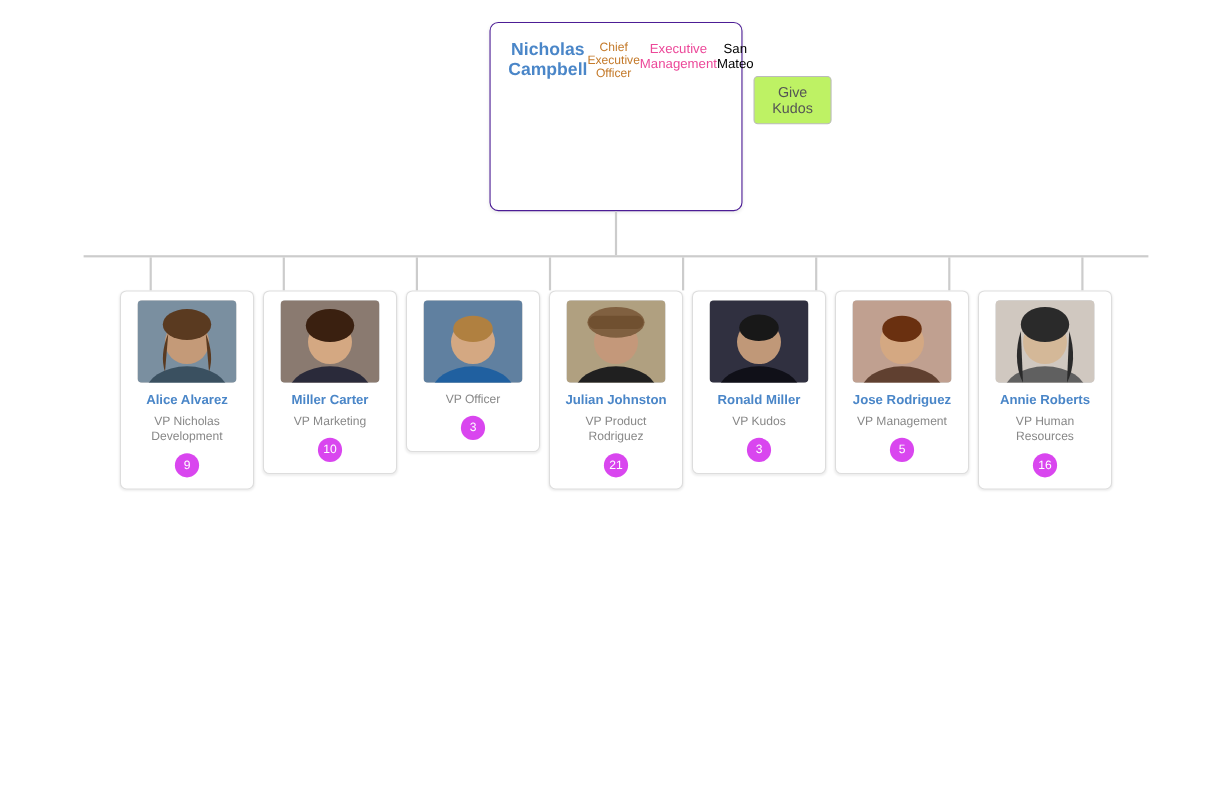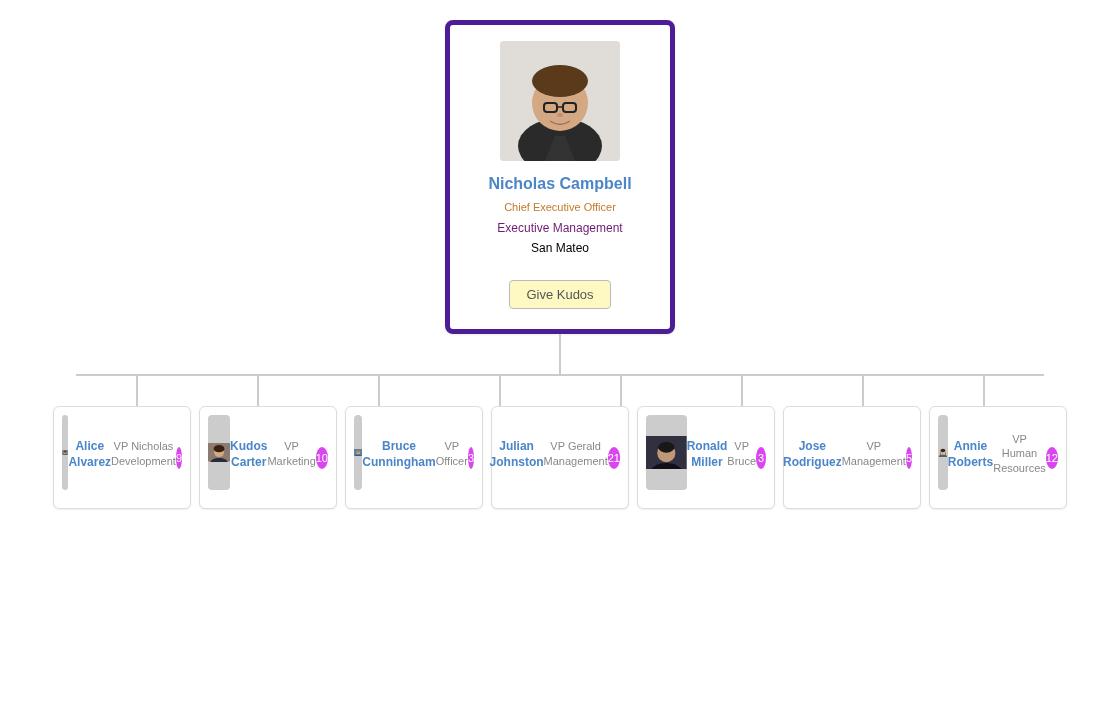--- a/index.html
+++ b/index.html
@@ -14,27 +14,26 @@
     .org-chart {
       display: flex;
       flex-direction: column;
       align-items: center;
       padding: 20px 10px 40px;
       min-width: 1100px;
     }
 
     
     .ceo-card {
-      border: 5px solid #4c1d95;
+      border: 1px solid #4c1d95;
       border-radius: 8px;
       background: #fff;
       width: 230px;
       display: flex;
-      flex-direction: column;
-      align-items: center;
+      align-items: flex-start;
       padding: 16px 16px 20px;
       box-shadow: 0 1px 3px rgba(0,0,0,0.08);
     }
 
     .ceo-photo {
       width: 120px;
       height: 120px;
       background: #e8e8e8;
       border-radius: 4px;
       overflow: hidden;
@@ -58,41 +57,42 @@
     }
 
     .ceo-title {
       color: #c47a2a;
       font-size: 11px;
       text-align: center;
       margin-bottom: 8px;
     }
 
     .ceo-dept {
-      color: #701a75;
+      color: #ec4899;
       font-size: 12px;
       text-align: center;
       margin-bottom: 6px;
     }
 
     .ceo-location {
       color: #000000;
       font-size: 12px;
       text-align: center;
       margin-bottom: 25px;
     }
 
     .kudos-btn {
       border: 1px solid #bbb;
-      background: #fef9c3;
+      background: #bef264;
       color: #555;
       padding: 6px 16px;
       border-radius: 4px;
       font-size: 13px;
       cursor: pointer;
+      margin-top: 32px;
     }
 
     
     .connector-vertical-top {
       width: 2px;
       height: 40px;
       background: #ccc;
     }
 
     .connector-h-line {
@@ -122,23 +122,23 @@
       width: 100%;
       justify-content: center;
       padding: 0 10px;
     }
 
     
     .child-card {
       border: 1px solid #ddd;
       border-radius: 6px;
       background: #fff;
-      width: 138px;
-      display: flex;
-      flex-direction: row;
+      width: 122px;
+      display: flex;
+      flex-direction: column;
       align-items: center;
       padding: 8px 8px 10px;
       box-shadow: 0 1px 2px rgba(0,0,0,0.07);
       cursor: pointer;
       justify-content: flex-end;
     }
 
     .child-photo {
       width: 90px;
       height: 75px;
@@ -249,62 +249,61 @@
       </div>
       <div class="child-card">
         <div class="child-photo">
           <svg viewBox="0 0 90 75" xmlns="http://www.w3.org/2000/svg">
             <rect width="90" height="75" fill="#8a7a70"></rect>
             <ellipse cx="45" cy="85" rx="38" ry="25" fill="#2a2a3a"></ellipse>
             <circle cx="45" cy="38" r="20" fill="#d4a882"></circle>
             <ellipse cx="45" cy="23" rx="22" ry="15" fill="#3a2010"></ellipse>
           </svg>
         </div>
-        <div class="child-name">Kudos Carter</div>
+        <div class="child-name">Miller Carter</div>
         <div class="child-title">VP Marketing</div>
         <div class="child-count">10</div>
       </div>
       <div class="child-card">
         <div class="child-photo">
           <svg viewBox="0 0 90 75" xmlns="http://www.w3.org/2000/svg">
             <rect width="90" height="75" fill="#6080a0"></rect>
             <ellipse cx="45" cy="85" rx="38" ry="25" fill="#2060a0"></ellipse>
             <circle cx="45" cy="38" r="20" fill="#d4a882"></circle>
             <ellipse cx="45" cy="26" rx="18" ry="12" fill="#b08040"></ellipse>
           </svg>
         </div>
-        <div class="child-name">Bruce Cunningham</div>
         <div class="child-title">VP Officer</div>
         <div class="child-count">3</div>
       </div>
       <div class="child-card">
         <div class="child-photo">
           <svg viewBox="0 0 90 75" xmlns="http://www.w3.org/2000/svg">
             <rect width="90" height="75" fill="#b0a080"></rect>
             <ellipse cx="45" cy="85" rx="38" ry="25" fill="#202020"></ellipse>
             <circle cx="45" cy="38" r="20" fill="#c4987a"></circle>
             <ellipse cx="45" cy="20" rx="26" ry="14" fill="#806040"></ellipse>
             <rect x="20" y="14" width="50" height="12" rx="6" fill="#705030"></rect>
           </svg>
         </div>
         <div class="child-name">Julian Johnston</div>
-        <div class="child-title">VP Gerald Management</div>
+        <div class="child-title">VP Product Rodriguez</div>
         <div class="child-count">21</div>
       </div>
       <div class="child-card">
         <div class="child-photo">
           <svg viewBox="0 0 90 75" xmlns="http://www.w3.org/2000/svg">
             <rect width="90" height="75" fill="#303040"></rect>
             <ellipse cx="45" cy="85" rx="38" ry="25" fill="#101018"></ellipse>
             <circle cx="45" cy="38" r="20" fill="#c09878"></circle>
             <ellipse cx="45" cy="25" rx="18" ry="12" fill="#181818"></ellipse>
           </svg>
         </div>
         <div class="child-name">Ronald Miller</div>
-        <div class="child-title">VP Bruce</div>
+        <div class="child-title">VP Kudos</div>
         <div class="child-count">3</div>
       </div>
       <div class="child-card">
         <div class="child-photo">
           <svg viewBox="0 0 90 75" xmlns="http://www.w3.org/2000/svg">
             <rect width="90" height="75" fill="#c0a090"></rect>
             <ellipse cx="45" cy="85" rx="38" ry="25" fill="#604030"></ellipse>
             <circle cx="45" cy="38" r="20" fill="#d4a882"></circle>
             <ellipse cx="45" cy="26" rx="18" ry="12" fill="#6a3010"></ellipse>
           </svg>
@@ -319,17 +318,17 @@
             <rect width="90" height="75" fill="#d0c8c0"></rect>
             <ellipse cx="45" cy="85" rx="38" ry="25" fill="#606060"></ellipse>
             <circle cx="45" cy="38" r="20" fill="#d4b898"></circle>
             <ellipse cx="45" cy="22" rx="22" ry="16" fill="#2a2a2a"></ellipse>
             <path d="M23 28 Q15 55 25 75" fill="#2a2a2a"></path>
             <path d="M67 28 Q75 55 65 75" fill="#2a2a2a"></path>
           </svg>
         </div>
         <div class="child-name">Annie Roberts</div>
         <div class="child-title">VP Human Resources</div>
-        <div class="child-count">12</div>
+        <div class="child-count">16</div>
       </div>
     </div>
 
 </div>
 
 </body></html>

